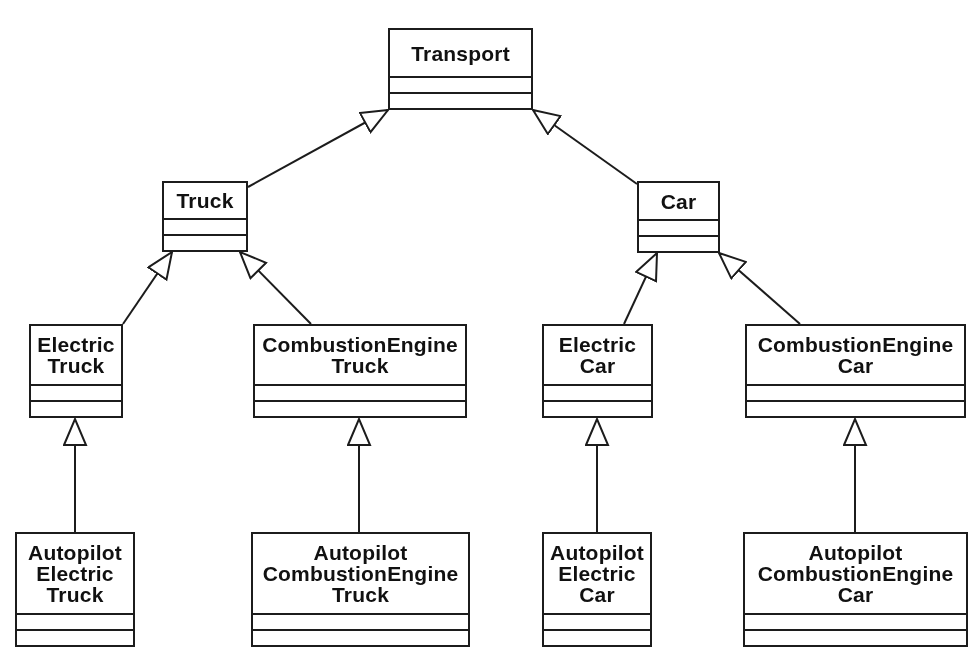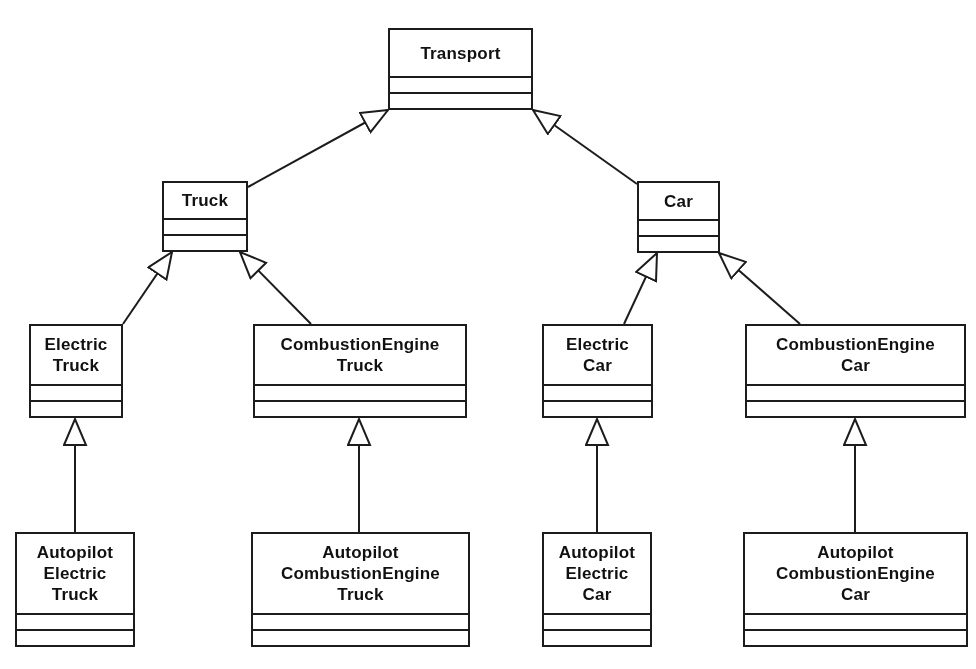--- a/index.html
+++ b/index.html
@@ -29,21 +29,21 @@
     box-sizing: border-box;
     display: flex;
     flex-direction: column;
   }
   .cls .title {
     flex: 1;
     display: flex;
     align-items: center;
     justify-content: center;
     text-align: center;
-    font-size: 17px;
+    font-size: 21px;
     line-height: 21px;
     font-weight: bold;
     color: #111111;
     white-space: pre-line;
     letter-spacing: 0.2px;
   }
   .cls .sec {
     height: 14px;
     border-top: 2px solid #1c1c1c;
     background: #ffffff;

